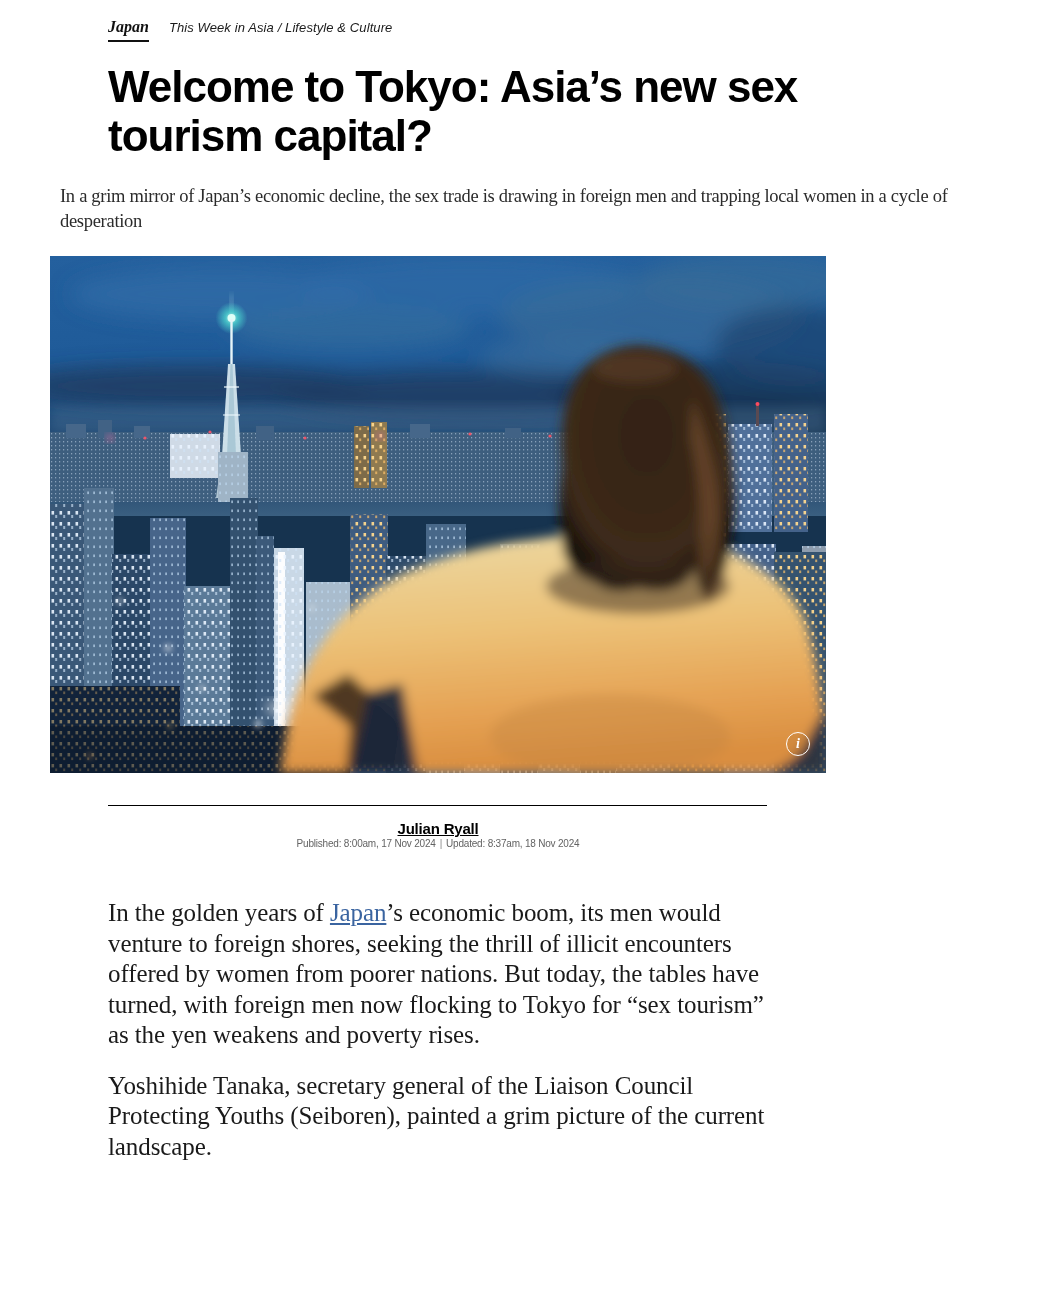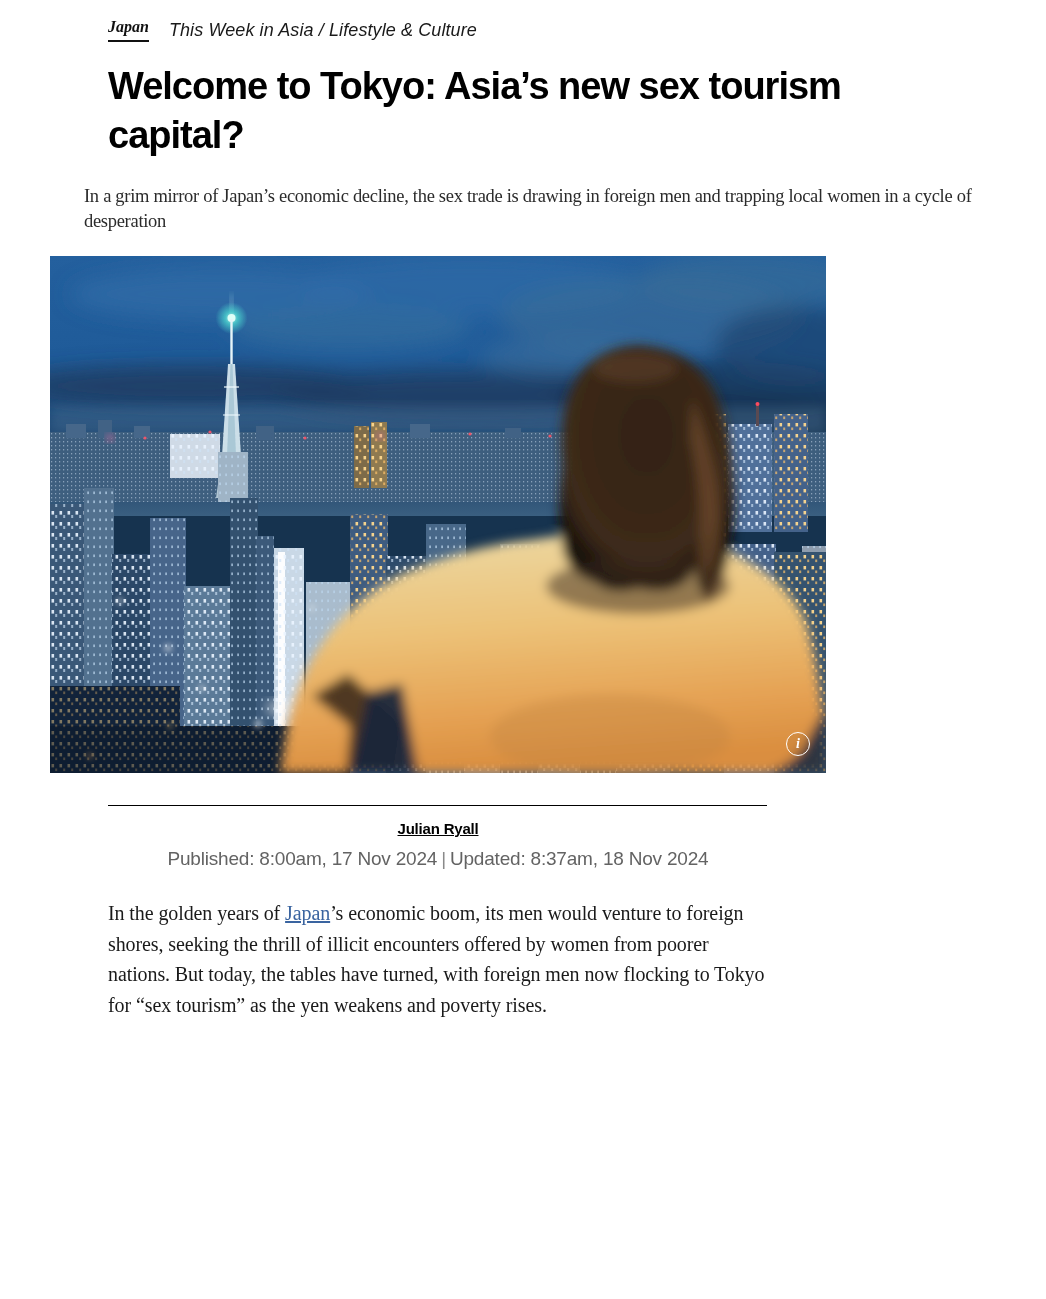--- a/index.html
+++ b/index.html
@@ -10,32 +10,32 @@
   }
 
   
   .crumbs { margin:18px 0 0 108px; display:flex; align-items:flex-start; gap:20px; }
   .crumb-section {
     font-family:"Liberation Serif", serif; font-style:italic; font-weight:700;
     font-size:16px; color:#111; text-decoration:none;
     border-bottom:2px solid #111; padding-bottom:4px; cursor:pointer;
   }
   .crumb-topic {
-    font-style:italic; font-size:18px; color:#1a1a1a; padding-top:2px;
+    font-style:italic; font-size:13px; color:#1a1a1a; padding-top:2px;
     letter-spacing:0.1px;
   }
 
   
   .headline {
     margin:20px 0 0 108px; max-width:830px;
     font-family:"Liberation Sans", sans-serif; font-weight:700;
-    font-size:38px; line-height:49px; letter-spacing:-1px; color:#000;
+    font-size:44px; line-height:49px; letter-spacing:-1px; color:#000;
   }
   .standfirst {
-    margin:24px 0 0 84px; max-width:900px;
+    margin:24px 0 0 60px; max-width:900px;
     font-family:"Liberation Serif", serif; font-size:18.5px; line-height:25px;
     letter-spacing:-0.3px; color:#2b2b2b;
   }
 
   
   .hero {
     position:absolute; left:50px; top:256px; width:776px; height:517px;
     overflow:hidden; background:#16334f;
   }
   .hero svg { display:block; }
@@ -50,27 +50,27 @@
   
   .divider {
     position:absolute; left:108px; top:805px; width:659px; height:0;
     border:none; border-top:1.5px solid #000;
   }
   .byline-block { position:absolute; left:108px; top:820px; width:660px;text-align:center; }
   .author {
     display:inline-block; font-weight:700; font-size:15px; color:#000;
     text-decoration:underline; letter-spacing:-0.2px; cursor:pointer;
   }
-  .published { margin-top:10px; font-size:19px; color:#636363; letter-spacing:-0.2px; }
+  .published { font-size:10px; color:#636363; letter-spacing:-0.2px; }
   .published .sep { margin:0 4px; color:#8a8a8a; }
 
   
   .article-body {
     position:absolute; left:108px; top:898px; width:662px;
-    font-family:"Liberation Serif", serif; font-size:20px; line-height:30.5px;
+    font-family:"Liberation Serif", serif; font-size:25px; line-height:30.5px;
     letter-spacing:-0.1px; color:#1a1a1a;
   }
   .article-body p { margin:0 0 20px 0; }
   .article-body a { color:#3a64a0; text-decoration:underline; cursor:pointer; }
 </style>
 </head>
 <body>
 
 <nav class="crumbs">
   <a class="crumb-section">Japan</a>
@@ -295,13 +295,14 @@
 <hr class="divider">
 <div class="byline-block">
   <a class="author">Julian Ryall</a>
   <div class="published">
     <span>Published: 8:00am, 17 Nov 2024</span><span class="sep">|</span><span>Updated: 8:37am, 18 Nov 2024</span>
   </div>
 </div>
 
 <div class="article-body">
   <p><span>In the golden years of </span><a>Japan</a><span>’s economic boom, its men would venture to foreign shores, seeking the thrill of illicit encounters offered by women from poorer nations. But today, the tables have turned, with foreign men now flocking to Tokyo for “sex tourism” as the yen weakens and poverty rises.</span></p>
+  <p>Yoshihide Tanaka, secretary general of the Liaison Council Protecting Youths (Seiboren), painted a grim picture of the current landscape.</p>
 </div>
 
 </body></html>

